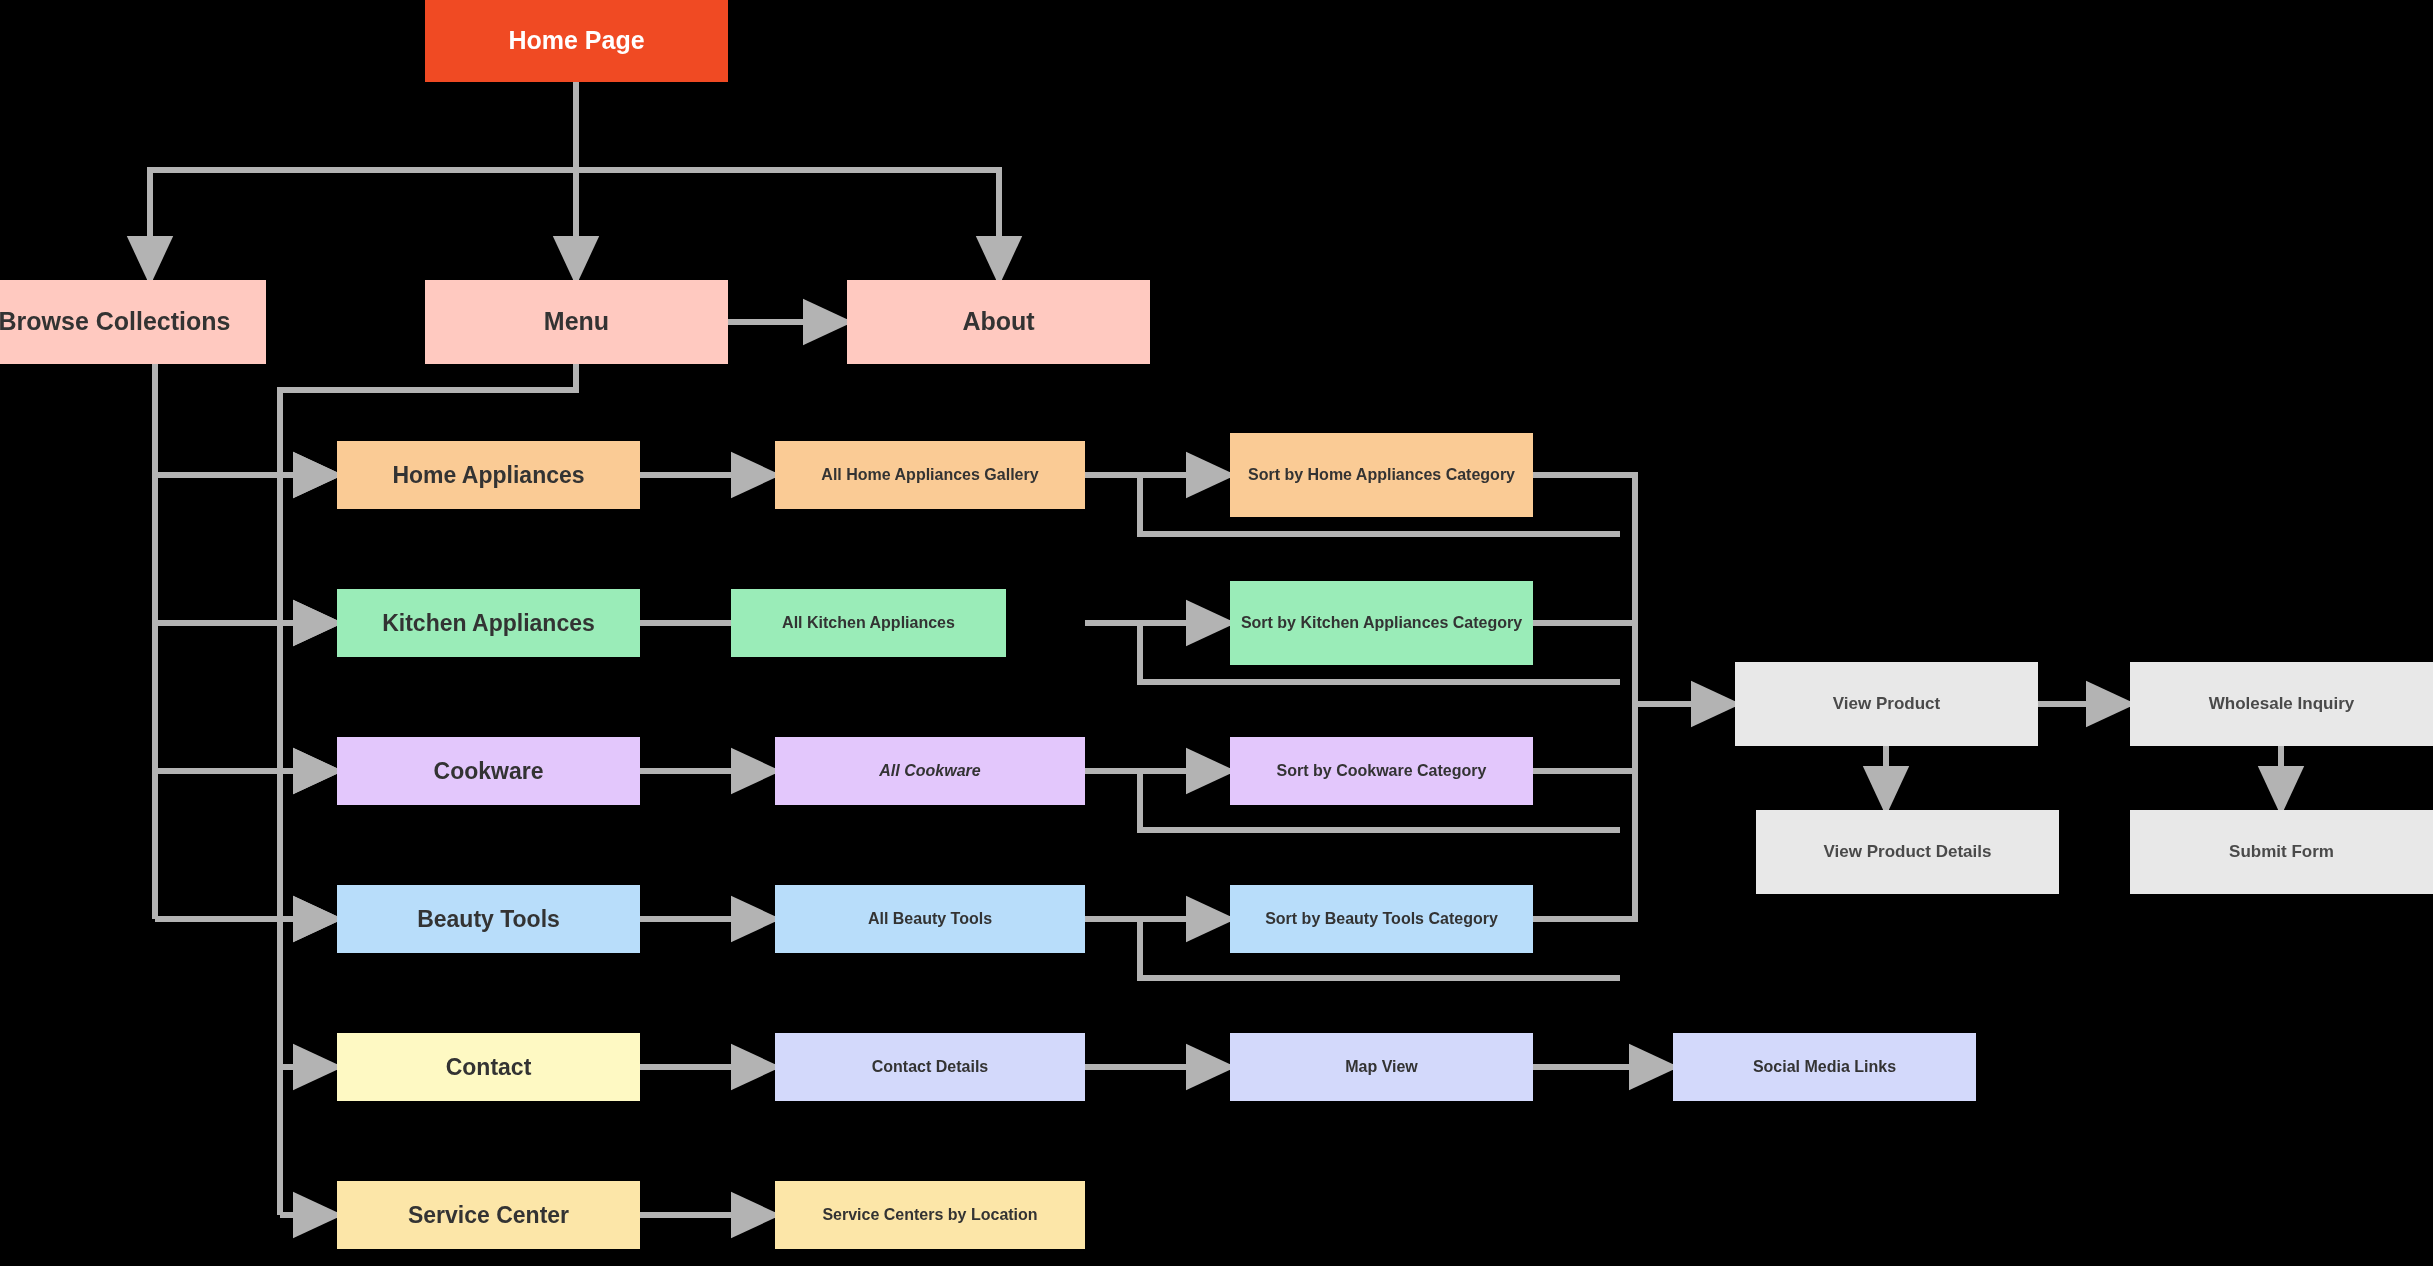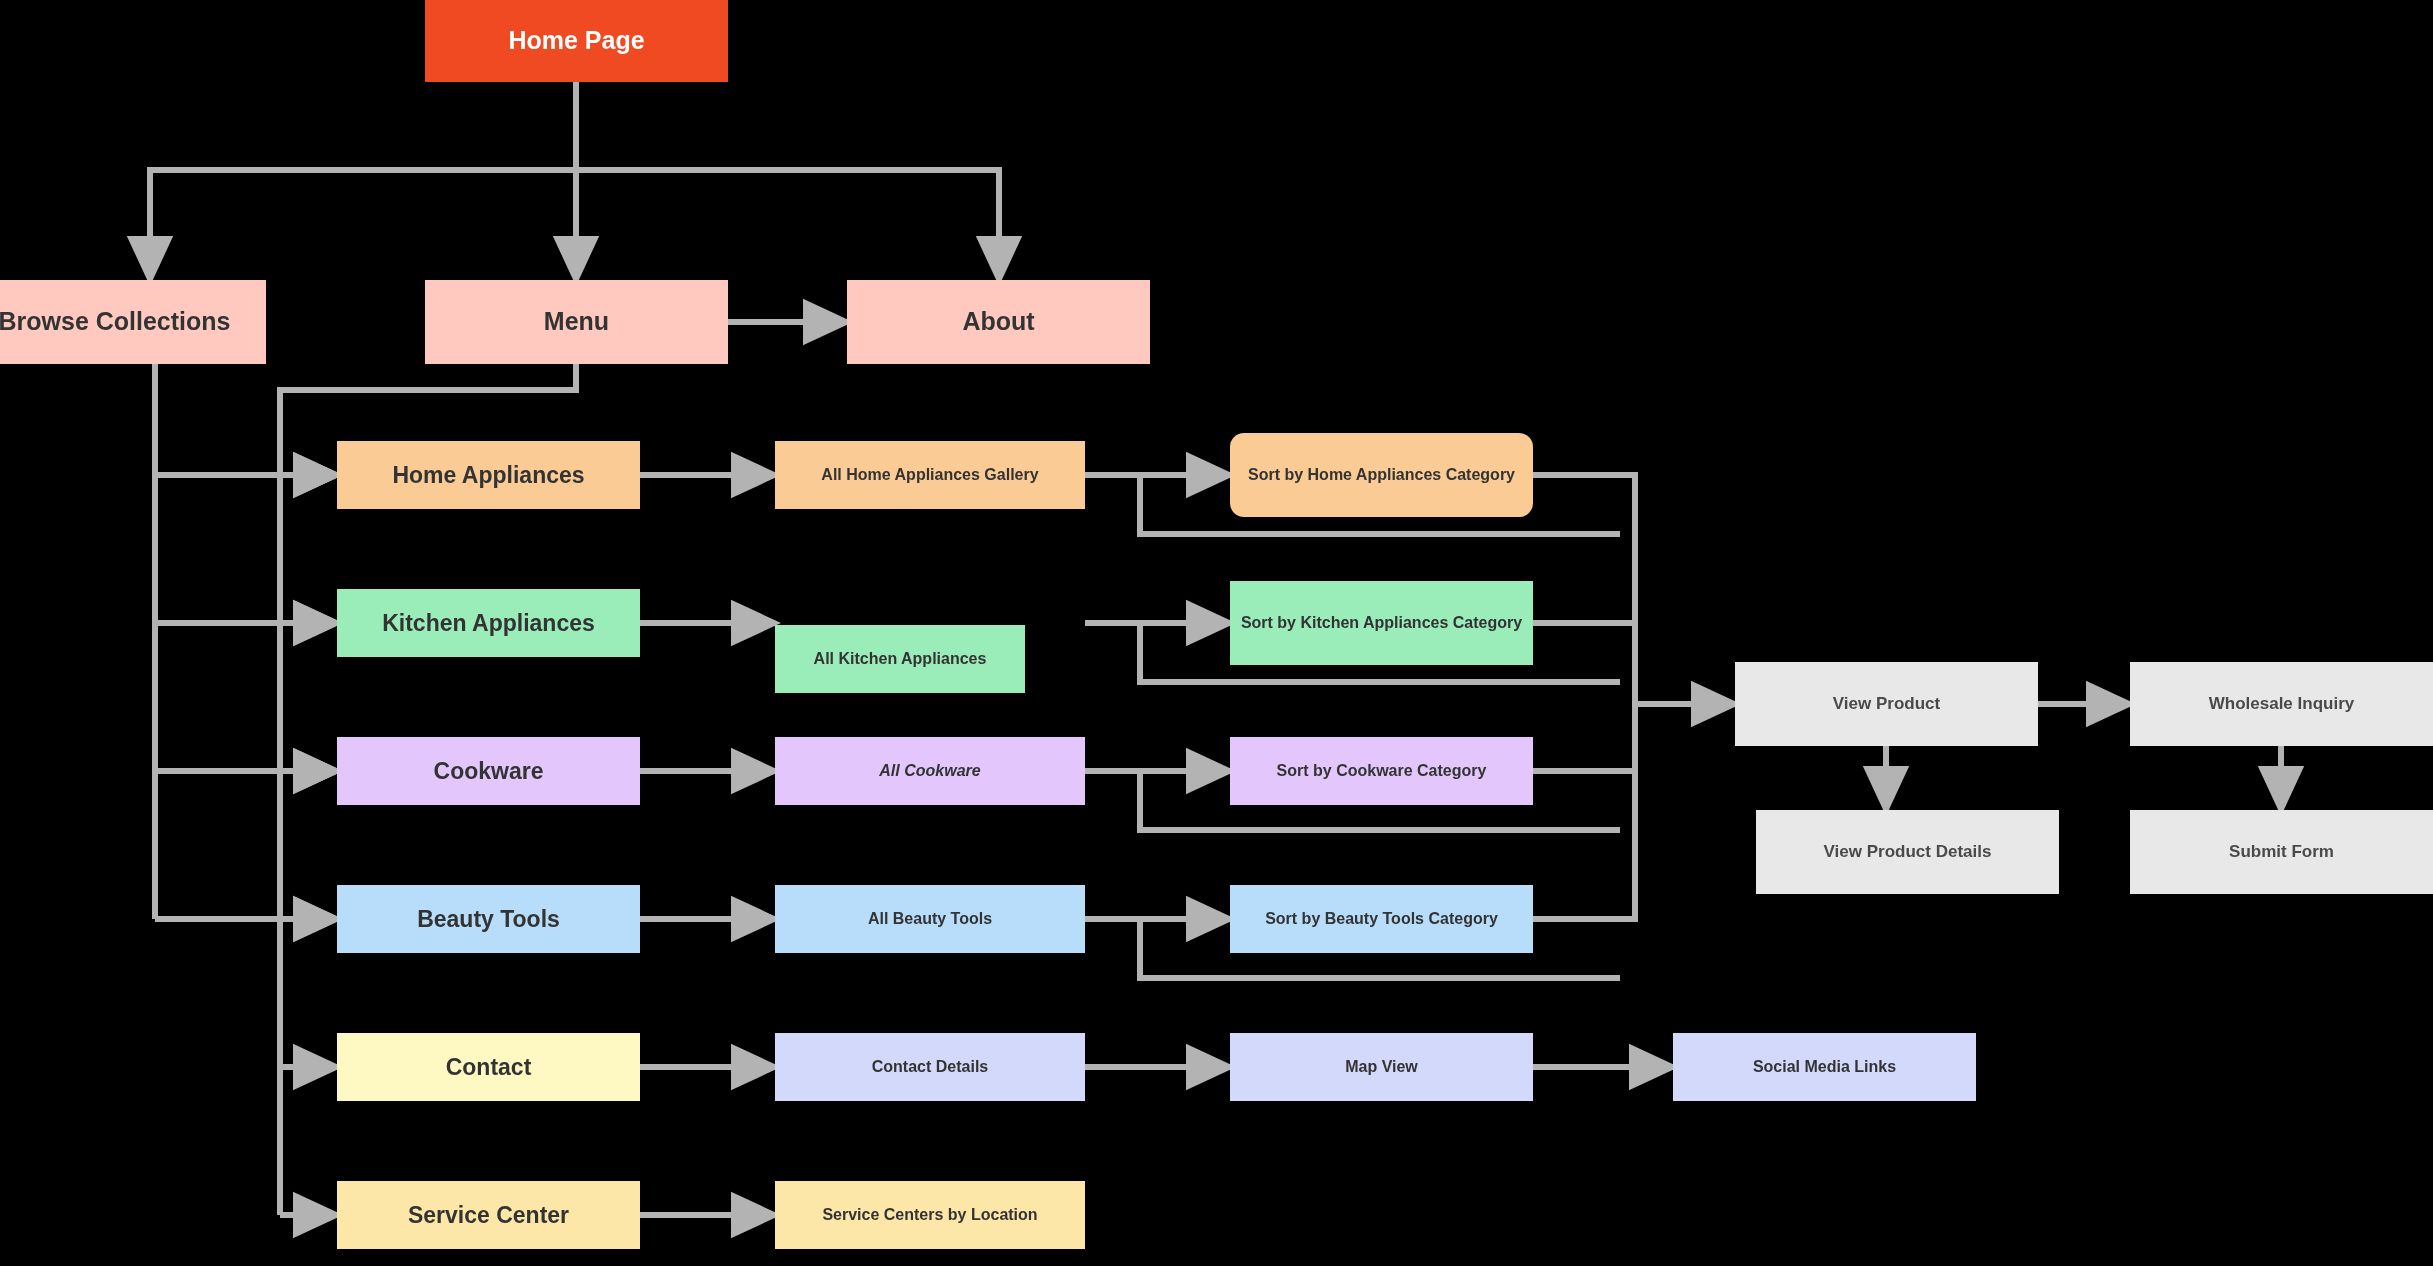--- a/index.html
+++ b/index.html
@@ -98,27 +98,27 @@
       </div>
       <div class="node lvl1" style="left: 847px; top: 280px; width: 303px; height: 84px; background: rgb(255, 201, 192);">
         <span>About</span>
       </div>
       <div class="node lvl2" style="left: 337px; top: 441px; width: 303px; height: 68px; background: rgb(250, 203, 149);">
         <span>Home Appliances</span>
       </div>
       <div class="node lvl3" style="left: 775px; top: 441px; width: 310px; height: 68px; background: rgb(250, 203, 149);">
         <span>All Home Appliances Gallery</span>
       </div>
-      <div class="node lvl3" style="left: 1230px; top: 433px; width: 303px; height: 84px; background: rgb(250, 203, 149); border-radius: 14px;">
+      <div class="node lvl3" style="left: 1230px; top: 433px; width: 303px; height: 84px; background: rgb(250, 203, 149);">
         <span>Sort by Home Appliances Category</span>
       </div>
       <div class="node lvl2" style="left: 337px; top: 589px; width: 303px; height: 68px; background: rgb(154, 236, 184);">
         <span>Kitchen Appliances</span>
       </div>
-      <div class="node lvl3" style="left: 775px; top: 589px; width: 250px; height: 68px; background: rgb(154, 236, 184); margin-top: 36px;">
+      <div class="node lvl3" style="left: 731px; top: 589px; width: 275px; height: 68px; background: rgb(154, 236, 184);">
         <span>All Kitchen Appliances</span>
       </div>
       <div class="node lvl3" style="left: 1230px; top: 581px; width: 303px; height: 84px; background: rgb(154, 236, 184);">
         <span>Sort by Kitchen Appliances Category</span>
       </div>
       <div class="node lvl2" style="left: 337px; top: 737px; width: 303px; height: 68px; background: rgb(227, 199, 252);">
         <span>Cookware</span>
       </div>
       <div class="node lvl3" style="left: 775px; top: 737px; width: 310px; height: 68px; background: rgb(227, 199, 252); font-style: italic;">
         <span>All Cookware</span>

